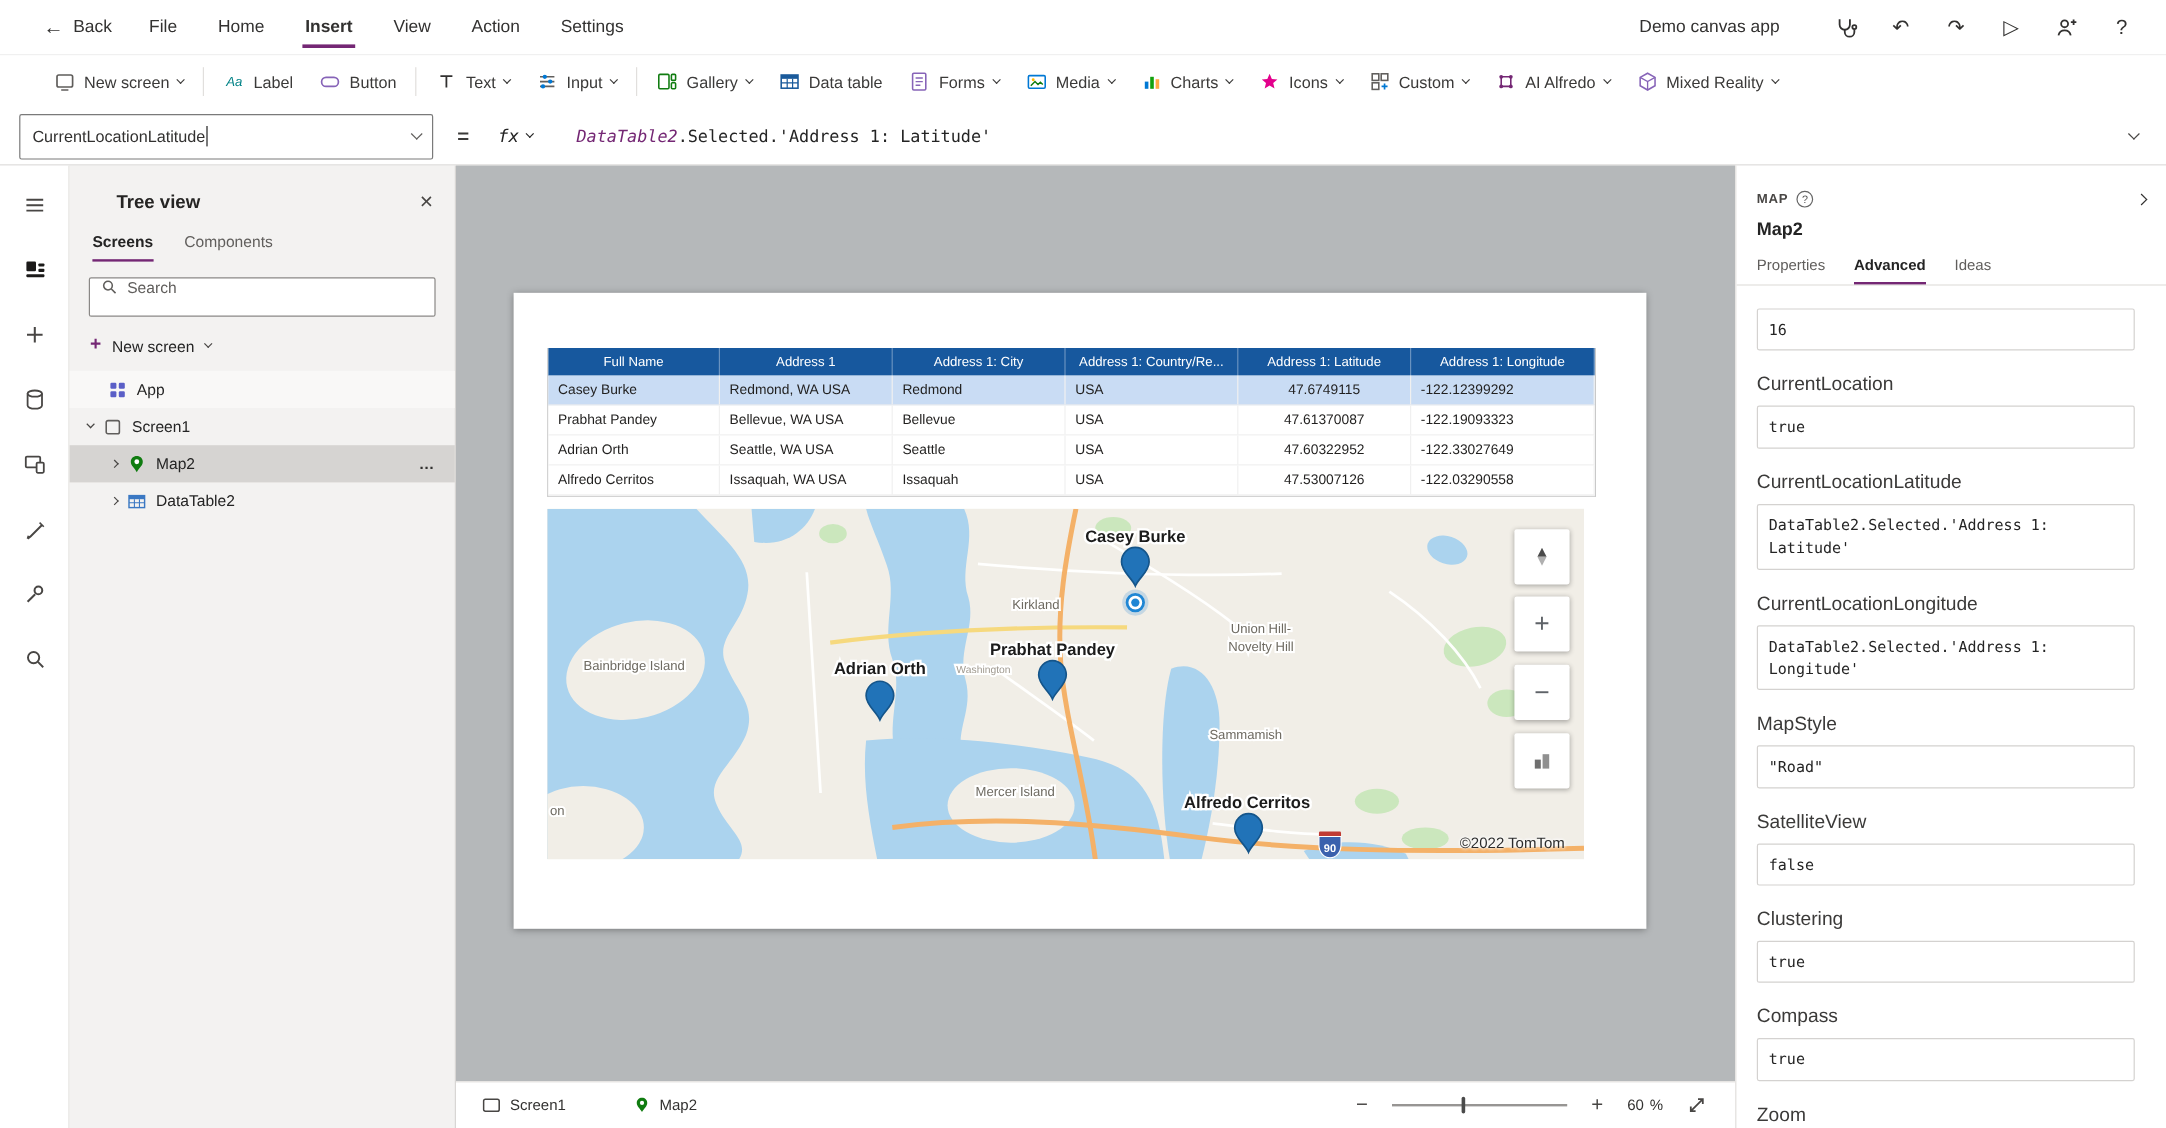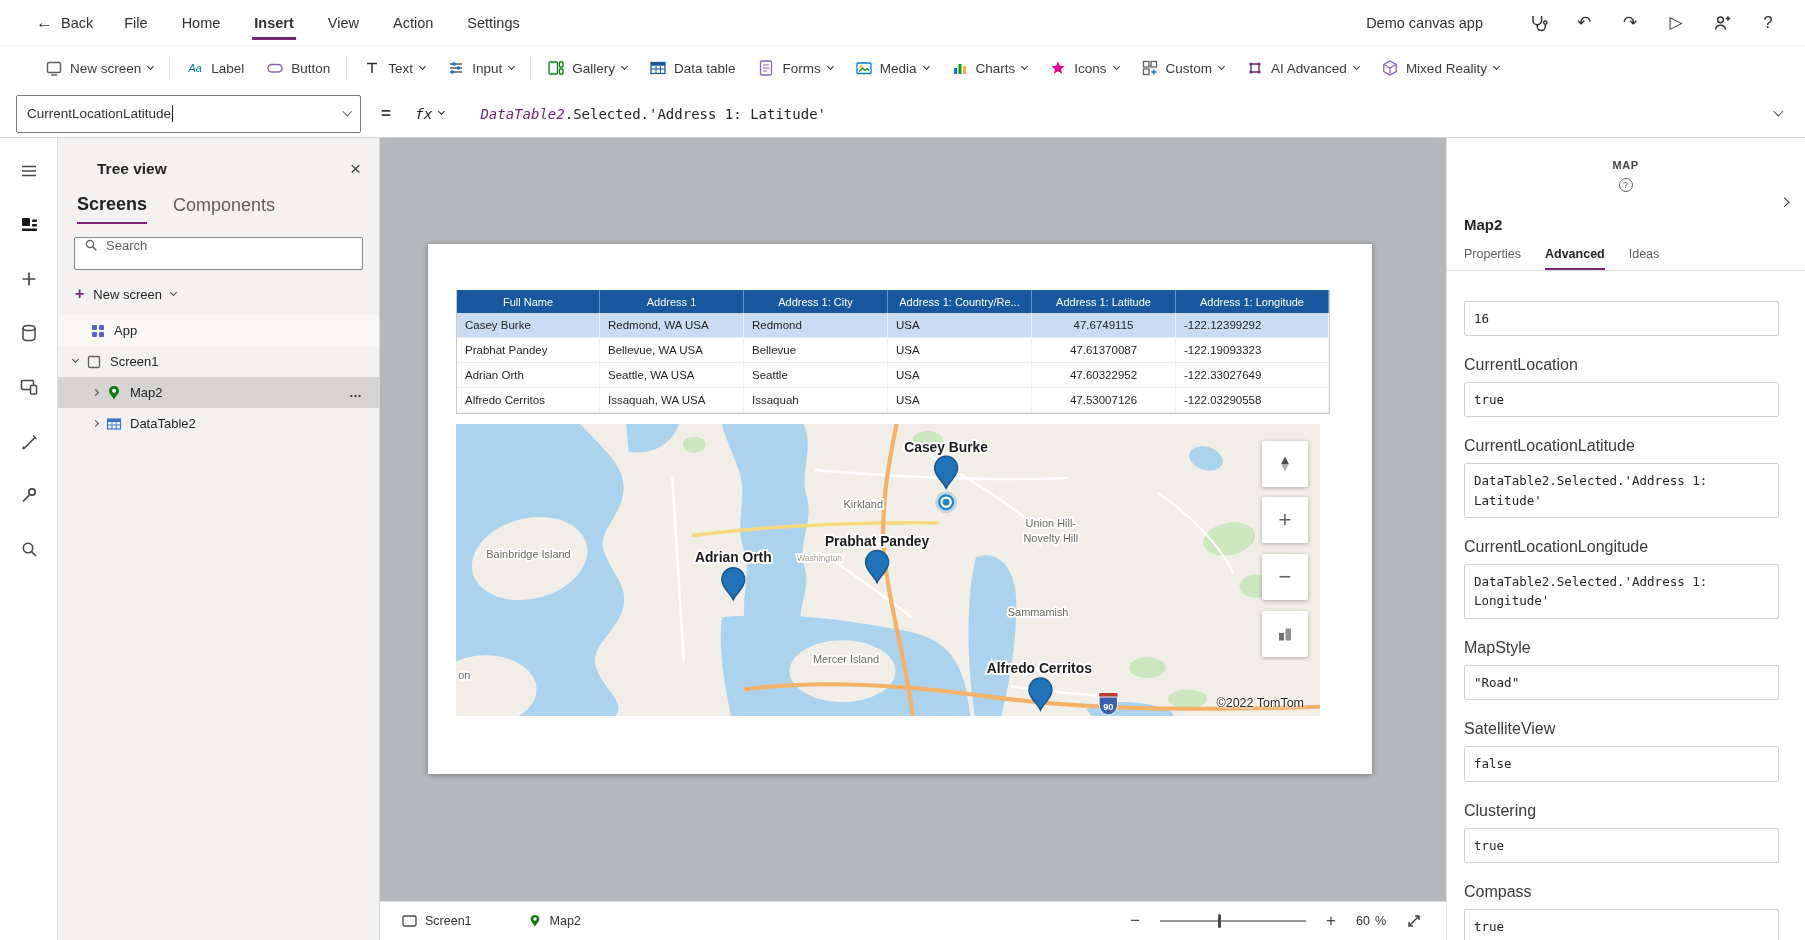--- a/index.html
+++ b/index.html
@@ -57,21 +57,21 @@
     border-right:1px solid #e1dfdd; display:flex; flex-direction:column; align-items:center; padding-top:6px; }
   .rail-item { width:58px; height:54px; display:flex; align-items:center; justify-content:center; color:#484644; }
   .rail-item.active { color:#161514; }
 
   
   .tree { position:absolute; top:138px; left:58px; width:322px; height:802px; background:#f3f2f1;
     border-right:1px solid #d8d6d4; }
   .tree-head { display:flex; align-items:center; padding:21px 18px 0 19px; }
   .tree-title { font-size:15.5px; font-weight:700; color:#252423;margin-left:20px; }
   .tree-close { margin-left:auto; font-size:19px; color:#484644; line-height:1; }
-  .tree-tabs { display:flex; gap:26px; padding:16px 0 0 19px; font-size:18px;align-items:center; }
+  .tree-tabs { display:flex; gap:26px; padding:16px 0 0 19px; font-size:13px; }
   .ttab { color:#605e5c; padding-bottom:7px; }
   .ttab.active { color:#242424; font-weight:700; border-bottom:2.4px solid #742774; }
   .tree-search { margin:13px 16px 0 16px; height:33px; background:#fff; border:1px solid #8a8886;
     border-radius:2px; display:flex; align-items:flex-start; padding:0 9px; gap:8px; }
   .tree-search .ph { color:#605e5c; font-size:13px; }
   .newscreen { display:flex; align-items:center; gap:9px; padding:15px 0 4px 17px; font-size:13px; color:#242424; }
   .newscreen .plus { color:#742774; font-size:16px; font-weight:700; }
   .trow { height:31px; display:flex; align-items:center; font-size:13px; color:#242424; gap:8px; }
   .trow .lbl { white-space:nowrap; }
   .trow.sel { background:#d6d4d2; }
@@ -113,21 +113,21 @@
   .sb-right { margin-left:auto; display:flex; align-items:center; gap:20px; color:#484644; }
   .sb-sign { font-size:17px; }
   .slider { position:relative; width:146px; height:14px; }
   .slider .track { position:absolute; left:0; right:0; top:6px; height:2px; background:#979593; }
   .slider .handle { position:absolute; left:40%; top:0; width:3px; height:14px; border-radius:2px; background:#4a4a4a; }
   .zoomval { display:flex; gap:5px; color:#323130; }
 
   
   .rpanel { position:absolute; top:138px; left:1446px; width:359px; height:802px; background:#fff;
     border-left:1px solid #e1dfdd; overflow:hidden; }
-  .rp-head { display:flex; align-items:center; gap:7px; padding:21px 18px 0 17px;flex-direction:column; }
+  .rp-head { display:flex; align-items:center; gap:7px; padding:21px 18px 0 17px; }
   .rp-type { font-size:11px; letter-spacing:.6px; color:#484644; font-weight:700; }
   .rp-help { width:14px; height:14px; border:1px solid #666; border-radius:50%; font-size:9px;
     display:flex; align-items:center; justify-content:center; color:#555; }
   .rp-collapse { margin-left:auto; color:#323130; }
   .rp-title { padding:10px 0 0 17px; font-size:15px; font-weight:700; color:#242424; }
   .rp-tabs { display:flex; gap:24px; padding:14px 3px 0 17px; font-size:12.5px; }
   .rtab { color:#605e5c; padding-bottom:7px; }
   .rtab.active { color:#242424; font-weight:700; border-bottom:2.4px solid #742774; }
   .rp-div { border-bottom:1px solid #e1dfdd; }
   .rp-fields { padding:19px 27px 0 17px; }
@@ -291,21 +291,21 @@
     <div class="rib-item">
       <svg class="ric" viewBox="0 0 18 18">
           <rect x="5" y="5" width="8" height="8" rx="1" stroke="#742774" fill="none" stroke-width="1.3"></rect>
           <g fill="#742774">
             <circle cx="5" cy="5" r="1.6"></circle>
             <circle cx="13" cy="5" r="1.6"></circle>
             <circle cx="5" cy="13" r="1.6"></circle>
             <circle cx="13" cy="13" r="1.6"></circle>
           </g>
         </svg>
-      <span>AI Advanced</span>
+      <span>AI Alfredo</span>
         <span class="chev small"></span>
     </div>
     <div class="rib-item">
       <svg class="ric" viewBox="0 0 18 18">
           <path d="M9,2 L15.2,5.5 V12.5 L9,16 L2.8,12.5 V5.5 Z" stroke="#8764b8" fill="none" stroke-width="1.3"></path>
           <path d="M2.8,5.5 L9,9 L15.2,5.5 M9,9 V16" stroke="#8764b8" stroke-width="1.1" fill="none"></path>
         </svg>
       <span>Mixed Reality</span>
         <span class="chev small"></span>
     </div>
@@ -617,21 +617,21 @@
       <span class="chev right rp-collapse"></span>
     </div>
     <div class="rp-title">Map2</div>
     <div class="rp-tabs">
       <span class="rtab">Properties</span>
       <span class="rtab active">Advanced</span>
       <span class="rtab">Ideas</span>
     </div>
     <div class="rp-div"></div>
     <div class="rp-fields">
-      <div class="pf-input mono" style="margin-top:11px;">16</div>
+      <div class="pf-input mono" style="margin-top:0;">16</div>
 
       <div class="pf-label">CurrentLocation</div>
       <div class="pf-input mono">true</div>
 
       <div class="pf-label">CurrentLocationLatitude</div>
       <div class="pf-input mono">DataTable2.Selected.'Address 1: Latitude'</div>
 
       <div class="pf-label">CurrentLocationLongitude</div>
       <div class="pf-input mono">DataTable2.Selected.'Address 1: Longitude'</div>
 

